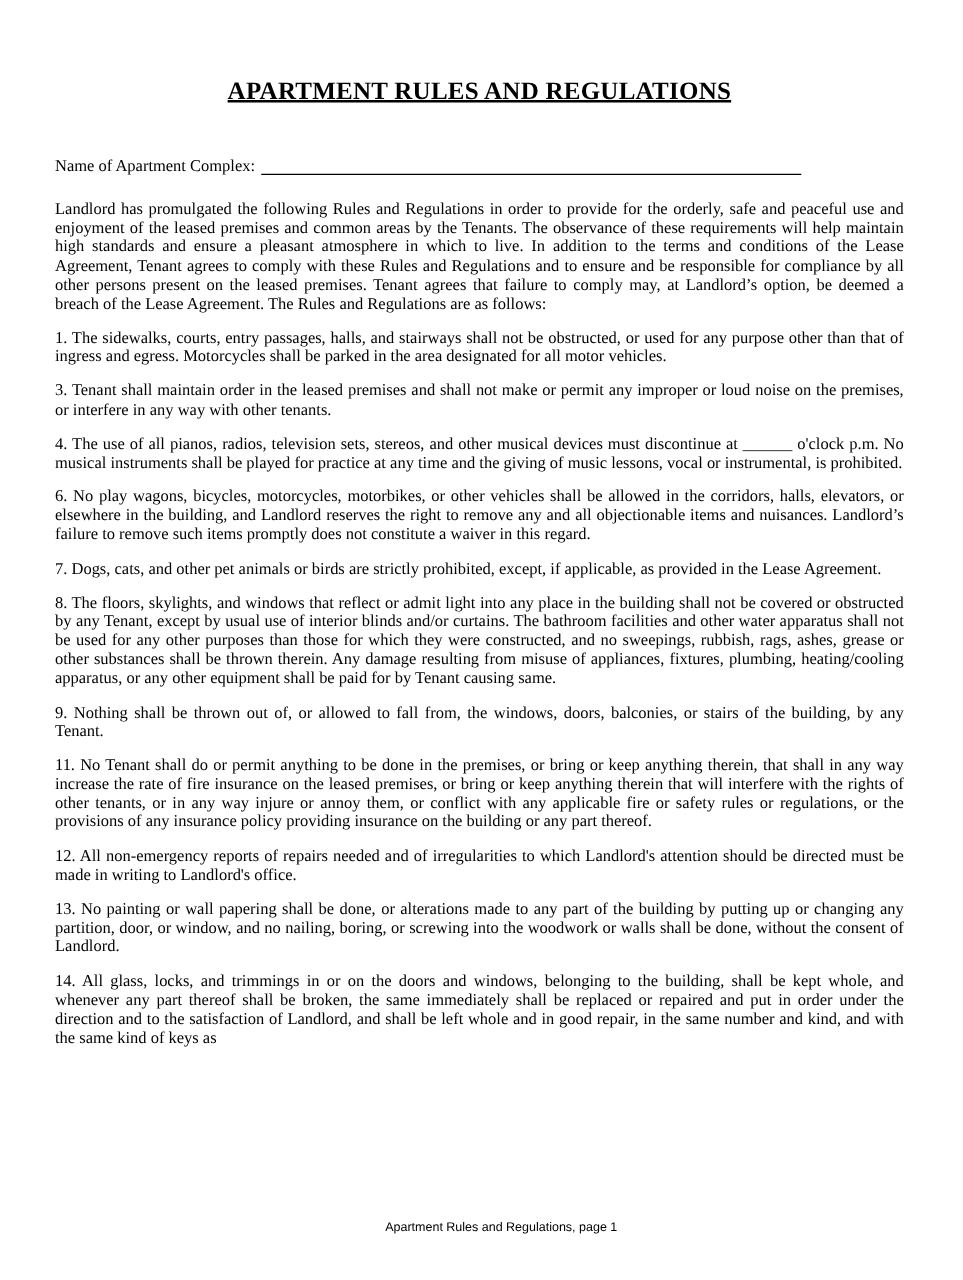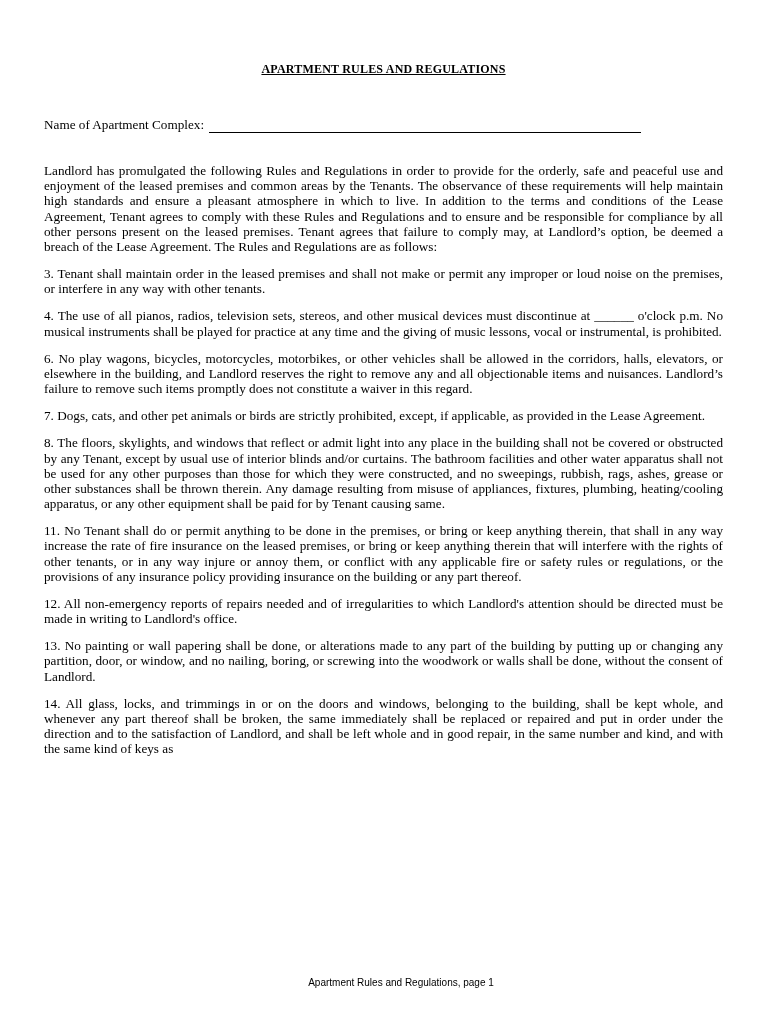--- a/index.html
+++ b/index.html
@@ -13,46 +13,46 @@
     height: 1024px;
     margin: 0 auto;
     background: #ffffff;
     font-family: "Liberation Serif", "DejaVu Serif", serif;
     color: #000000;
     box-sizing: border-box;
     padding: 60px 47px 0 44px;
     overflow: hidden;
   }
   .doc-title {
-    font-size: 12px;
+    font-size: 20px;
     font-weight: bold;
     text-decoration: underline;
     text-align: center;
     margin: 0 0 0 0;
     padding-top: 2px;
     letter-spacing: 0.2px;
   }
   .name-row {
     display: flex;
-    align-items: center;
+    align-items: flex-start;
     margin-top: 40px;
     font-size: 13.2px;
   }
   .name-label {
     white-space: nowrap;
   }
   .name-blank {
     display: inline-block;
     width: 432px;
     border-bottom: 1px solid #000000;
     margin-left: 5px;
     height: 14px;
   }
   .body-text {
-    margin-top: 30px;
+    margin-top: 18px;
   }
   .body-text p {
     font-size: 13.2px;
     line-height: 1.15;
     text-align: justify;
     margin: 0 0 12px 0;
   }
   .page-footer {
     position: absolute;
     left: 16px;
@@ -71,25 +71,27 @@
 
   <h1 class="doc-title">APARTMENT RULES AND REGULATIONS</h1>
 
   <div class="name-row">
     <span class="name-label">Name of Apartment Complex:</span>
     <span class="name-blank"></span>
   </div>
 
   <div class="body-text">
     <p>Landlord has promulgated the following Rules and Regulations in order to provide for the orderly, safe and peaceful use and enjoyment of the leased premises and common areas by the Tenants.  The observance of these requirements will help maintain high standards and ensure a pleasant atmosphere in which to live.  In addition to the terms and conditions of the Lease Agreement, Tenant agrees to comply with these Rules and Regulations and to ensure and be responsible for compliance by all other persons present on the leased premises.  Tenant agrees that failure to comply may, at Landlord’s option, be deemed a breach of the Lease Agreement.  The Rules and Regulations are as follows:</p>
+    <p>1.  The sidewalks, courts, entry passages, halls, and stairways shall not be obstructed, or used for any purpose other than that of ingress and egress.  Motorcycles shall be parked in the area designated for all motor vehicles.</p>
     <p>3.  Tenant shall maintain order in the leased premises and shall not make or permit any improper or loud noise on the premises, or interfere in any way with other tenants.</p>
     <p>4.  The use of all pianos, radios, television sets, stereos, and other musical devices must discontinue at ______ o'clock p.m.  No musical instruments shall be played for practice at any time and the giving of music lessons, vocal or instrumental, is prohibited.</p>
     <p>6.  No play wagons, bicycles, motorcycles, motorbikes, or other vehicles shall be allowed in the corridors, halls, elevators, or elsewhere in the building, and Landlord reserves the right to remove any and all objectionable items and nuisances.  Landlord’s failure to remove such items promptly does not constitute a waiver in this regard.</p>
     <p>7.  Dogs, cats, and other pet animals or birds are strictly prohibited, except, if applicable, as provided in the Lease Agreement.</p>
     <p>8.  The floors, skylights, and windows that reflect or admit light into any place in the building shall not be covered or obstructed by any Tenant, except by usual use of interior blinds and/or curtains.  The bathroom facilities and other water apparatus shall not be used for any other purposes than those for which they were constructed, and no sweepings, rubbish, rags, ashes, grease or other substances shall be thrown therein.  Any damage resulting from misuse of appliances, fixtures, plumbing, heating/cooling apparatus, or any other equipment shall be paid for by Tenant causing same.</p>
+    <p>9.  Nothing shall be thrown out of, or allowed to fall from, the windows, doors, balconies, or stairs of the building, by any Tenant.</p>
     <p>11.  No Tenant shall do or permit anything to be done in the premises, or bring or keep anything therein, that shall in any way increase the rate of fire insurance on the leased premises, or bring or keep anything therein that will interfere with the rights of other tenants, or in any way injure or annoy them, or conflict with any applicable fire or safety rules or regulations, or the provisions of any insurance policy providing insurance on the building or any part thereof.</p>
     <p>12.  All non-emergency reports of repairs needed and of irregularities to which Landlord's attention should be directed must be made in writing to Landlord's office.</p>
     <p>13.  No painting or wall papering shall be done, or alterations made to any part of the building by putting up or changing any partition, door, or window, and no nailing, boring, or screwing into the woodwork or walls shall be done, without the consent of Landlord.</p>
     <p>14.  All glass, locks, and trimmings in or on the doors and windows, belonging to the building, shall be kept whole, and whenever any part thereof shall be broken, the same immediately shall be replaced or repaired and put in order under the direction and to the satisfaction of Landlord, and shall be left whole and in good repair, in the same number and kind, and with the same kind of keys as</p>
   </div>
 
   <div class="page-footer">Apartment Rules and Regulations, page 1</div>
 
 </div>
 

